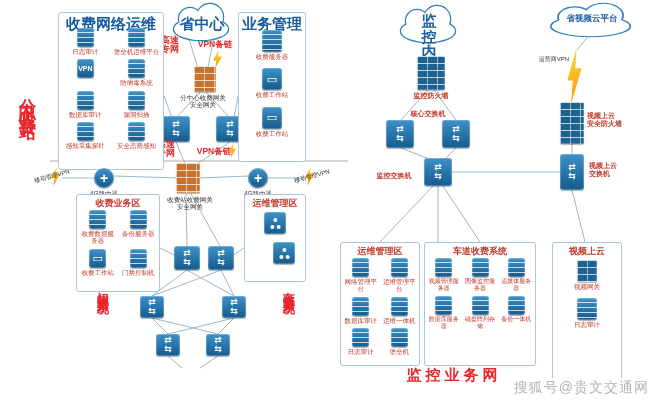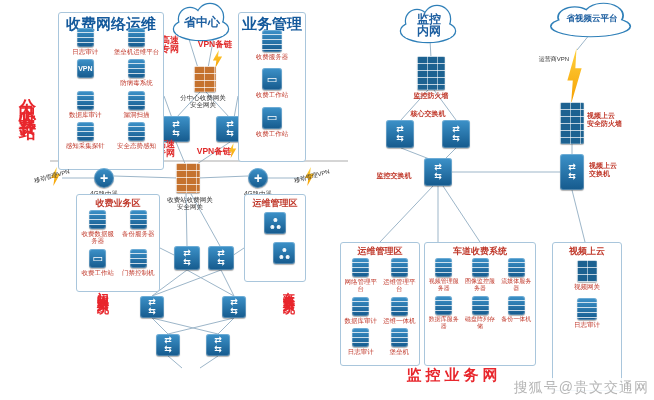--- a/index.html
+++ b/index.html
@@ -58,21 +58,21 @@
   .vlabel.main{font-size:17px;letter-spacing:5px;}
   .vlabel.sub{font-size:12px;letter-spacing:2px;}
   .netlabel{position:absolute;font-size:15px;font-weight:bold;color:#e8262c;
             letter-spacing:4px;text-align:center;}
   .watermark{position:absolute;right:2px;bottom:2px;font-size:14px;color:#b5b5b5;
              letter-spacing:1px;background:rgba(255,255,255,.85);padding:1px 3px;}
 
   
   .cloud{position:absolute;}
   .cloud svg{position:absolute;left:0;top:0;width:100%;height:100%;}
-  .cloudlbl{position:absolute;left:0;right:0;top:34%;text-align:center;font-size:12px;
+  .cloudlbl{position:absolute;left:0;right:0;top:34%;text-align:center;font-size:15px;
             font-weight:bold;color:#1d5fa0;line-height:1.05;}
   .cloudlbl.wrap2{left:50%;right:auto;width:24px;margin-left:-12px;top:22%;}
   .cloudlbl.small{font-size:8.5px;}
 
   .bolt{position:absolute;background:linear-gradient(#ffd23f,#f59e00);
         clip-path:polygon(62% 0,8% 58%,40% 58%,30% 100%,92% 36%,55% 36%);}
 </style>
 </head>
 <body>
 

